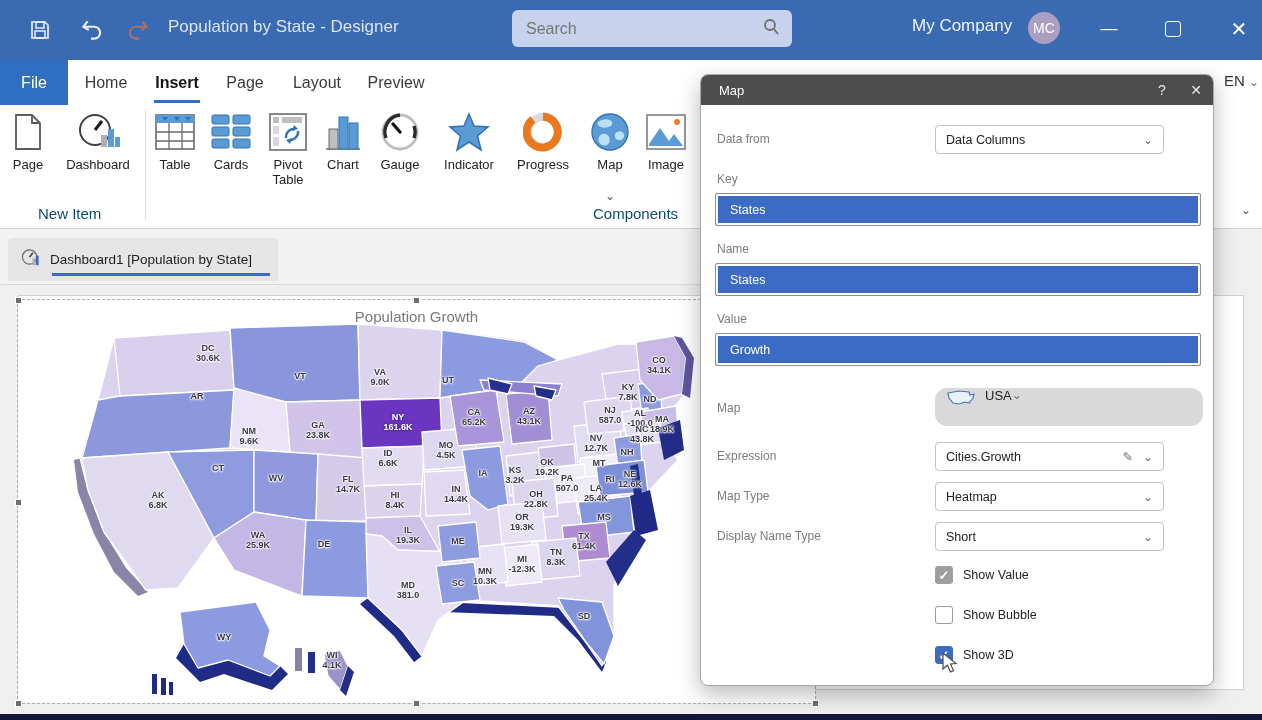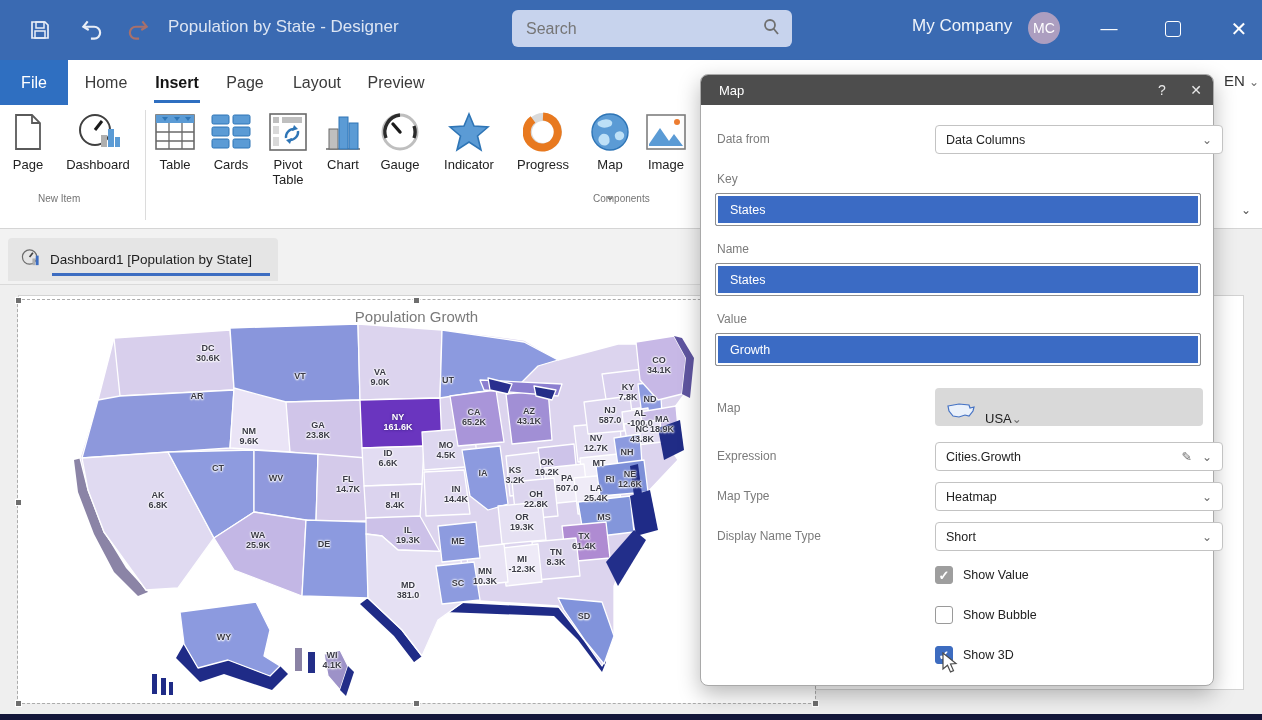--- a/index.html
+++ b/index.html
@@ -24,21 +24,21 @@
   .rtab.file{left:0;width:68px;background:#2F6FC1;color:#fff;}
   .rtab.active{font-weight:bold;color:#141414;}
   .rtab.active:after{content:"";position:absolute;left:4px;right:4px;bottom:2px;height:3.5px;background:#2F6FC1;}
   .lang{left:1224px;top:12px;font-size:15px;color:#333;}
   
   .ribbonbody{left:0;top:105px;width:1262px;height:124px;background:#fff;border-bottom:1px solid #D5D5D5;box-sizing:border-box;}
   .ritem{top:5px;display:flex;flex-direction:column;align-items:center;color:#222;}
   .ritem .ic{width:46px;height:44px;display:flex;align-items:center;justify-content:center;}
   .ritem .lb{font-size:13px;margin-top:4px;text-align:center;line-height:1.15;}
   .rsep{left:145px;top:5px;width:1px;height:110px;background:#DCDCDC;}
-  .grouplabel{top:88px;font-size:10px;color:#737373;}
+  .grouplabel{top:100px;font-size:15px;color:#0c4a6e;}
   .gchev{top:84px;font-size:12px;color:#555;}
   
   .tabstrip{left:0;top:229px;width:1034px;height:56px;background:#F2F2F2;border-bottom:1px solid #DADADA;box-sizing:border-box;}
   .pagetab{left:8px;top:9px;width:270px;height:43px;background:#E5E5E5;border-radius:4px 4px 0 0;
            display:flex;align-items:center;}
   .pagetab .txt{font-size:13.5px;color:#1e1e1e;margin-left:8px;}
   .pagetab .underline{position:absolute;left:44px;right:8px;bottom:5px;height:3.5px;background:#3D6DC1;}
   
   .canvas{left:0;top:285px;width:1262px;height:429px;background:#EFEFEF;}
   .page{left:18px;top:10px;width:1226px;height:395px;background:#fff;border:1px solid #D2D2D2;box-sizing:border-box;}
@@ -51,28 +51,28 @@
   .mlabel.light{color:#fff;text-shadow:0 0 2px #4A2B8F,0 0 3px #4A2B8F;}
   .botbar{left:0;top:714px;width:1262px;height:6px;background:#14173A;}
   
   .dialog{left:700px;top:74px;width:514px;height:612px;background:#fff;border:1px solid #A9A9A9;
           border-radius:8px;box-shadow:0 8px 22px rgba(0,0,0,.28);z-index:50;box-sizing:border-box;}
   .dlg-title{left:0;top:0;width:512px;height:30px;background:#4D4D4D;border-radius:7px 7px 0 0;
              display:flex;align-items:center;color:#fff;font-size:13px;}
   .dlg-title .t{margin-left:18px;flex:1;}
   .dlg-btn{width:34px;height:30px;display:flex;align-items:center;justify-content:center;color:#E8E8E8;font-size:14px;}
   .flabel{left:16px;font-size:12px;color:#7B7B7B;}
-  .ddl{left:234px;width:288px;height:29px;border:1px solid #C3C3C3;border-radius:4px;background:#fff;
+  .ddl{left:234px;width:229px;height:29px;border:1px solid #C3C3C3;border-radius:4px;background:#fff;
        display:flex;align-items:center;font-size:12.5px;color:#222;box-sizing:border-box;padding:0 10px;}
   .ddl .val{flex:1;}
   .chev{color:#6E6E6E;font-size:12px;}
   .chip{left:14px;width:486px;height:33px;background:#3B6BC4;border:1px solid #8F8F8F;border-radius:2px;
         box-shadow:inset 0 0 0 2px #fff;display:flex;align-items:center;color:#fff;font-size:12.5px;
         padding-left:14px;box-sizing:border-box;}
-  .mapddl{left:234px;width:268px;height:38px;background:#D9D9D9;border-radius:4px;display:flex;align-items:flex-end;
+  .mapddl{left:234px;width:268px;height:38px;background:#D9D9D9;border-radius:12px;display:flex;align-items:flex-start;
           font-size:13px;color:#222;box-sizing:border-box;padding:0 10px;}
   .cb{width:18px;height:18px;border:1.5px solid #9A9A9A;border-radius:3px;box-sizing:border-box;background:#fff;
       display:flex;align-items:center;justify-content:center;color:#fff;font-size:13px;font-weight:bold;}
   .cb.checkedgray{background:#9E9E9E;border-color:#9E9E9E;}
   .cb.checkedblue{background:#3D6CC0;border-color:#3D6CC0;}
   .cbrow{display:flex;align-items:center;gap:10px;font-size:12.5px;color:#222;}
 </style>
 </head>
 <body>
 

